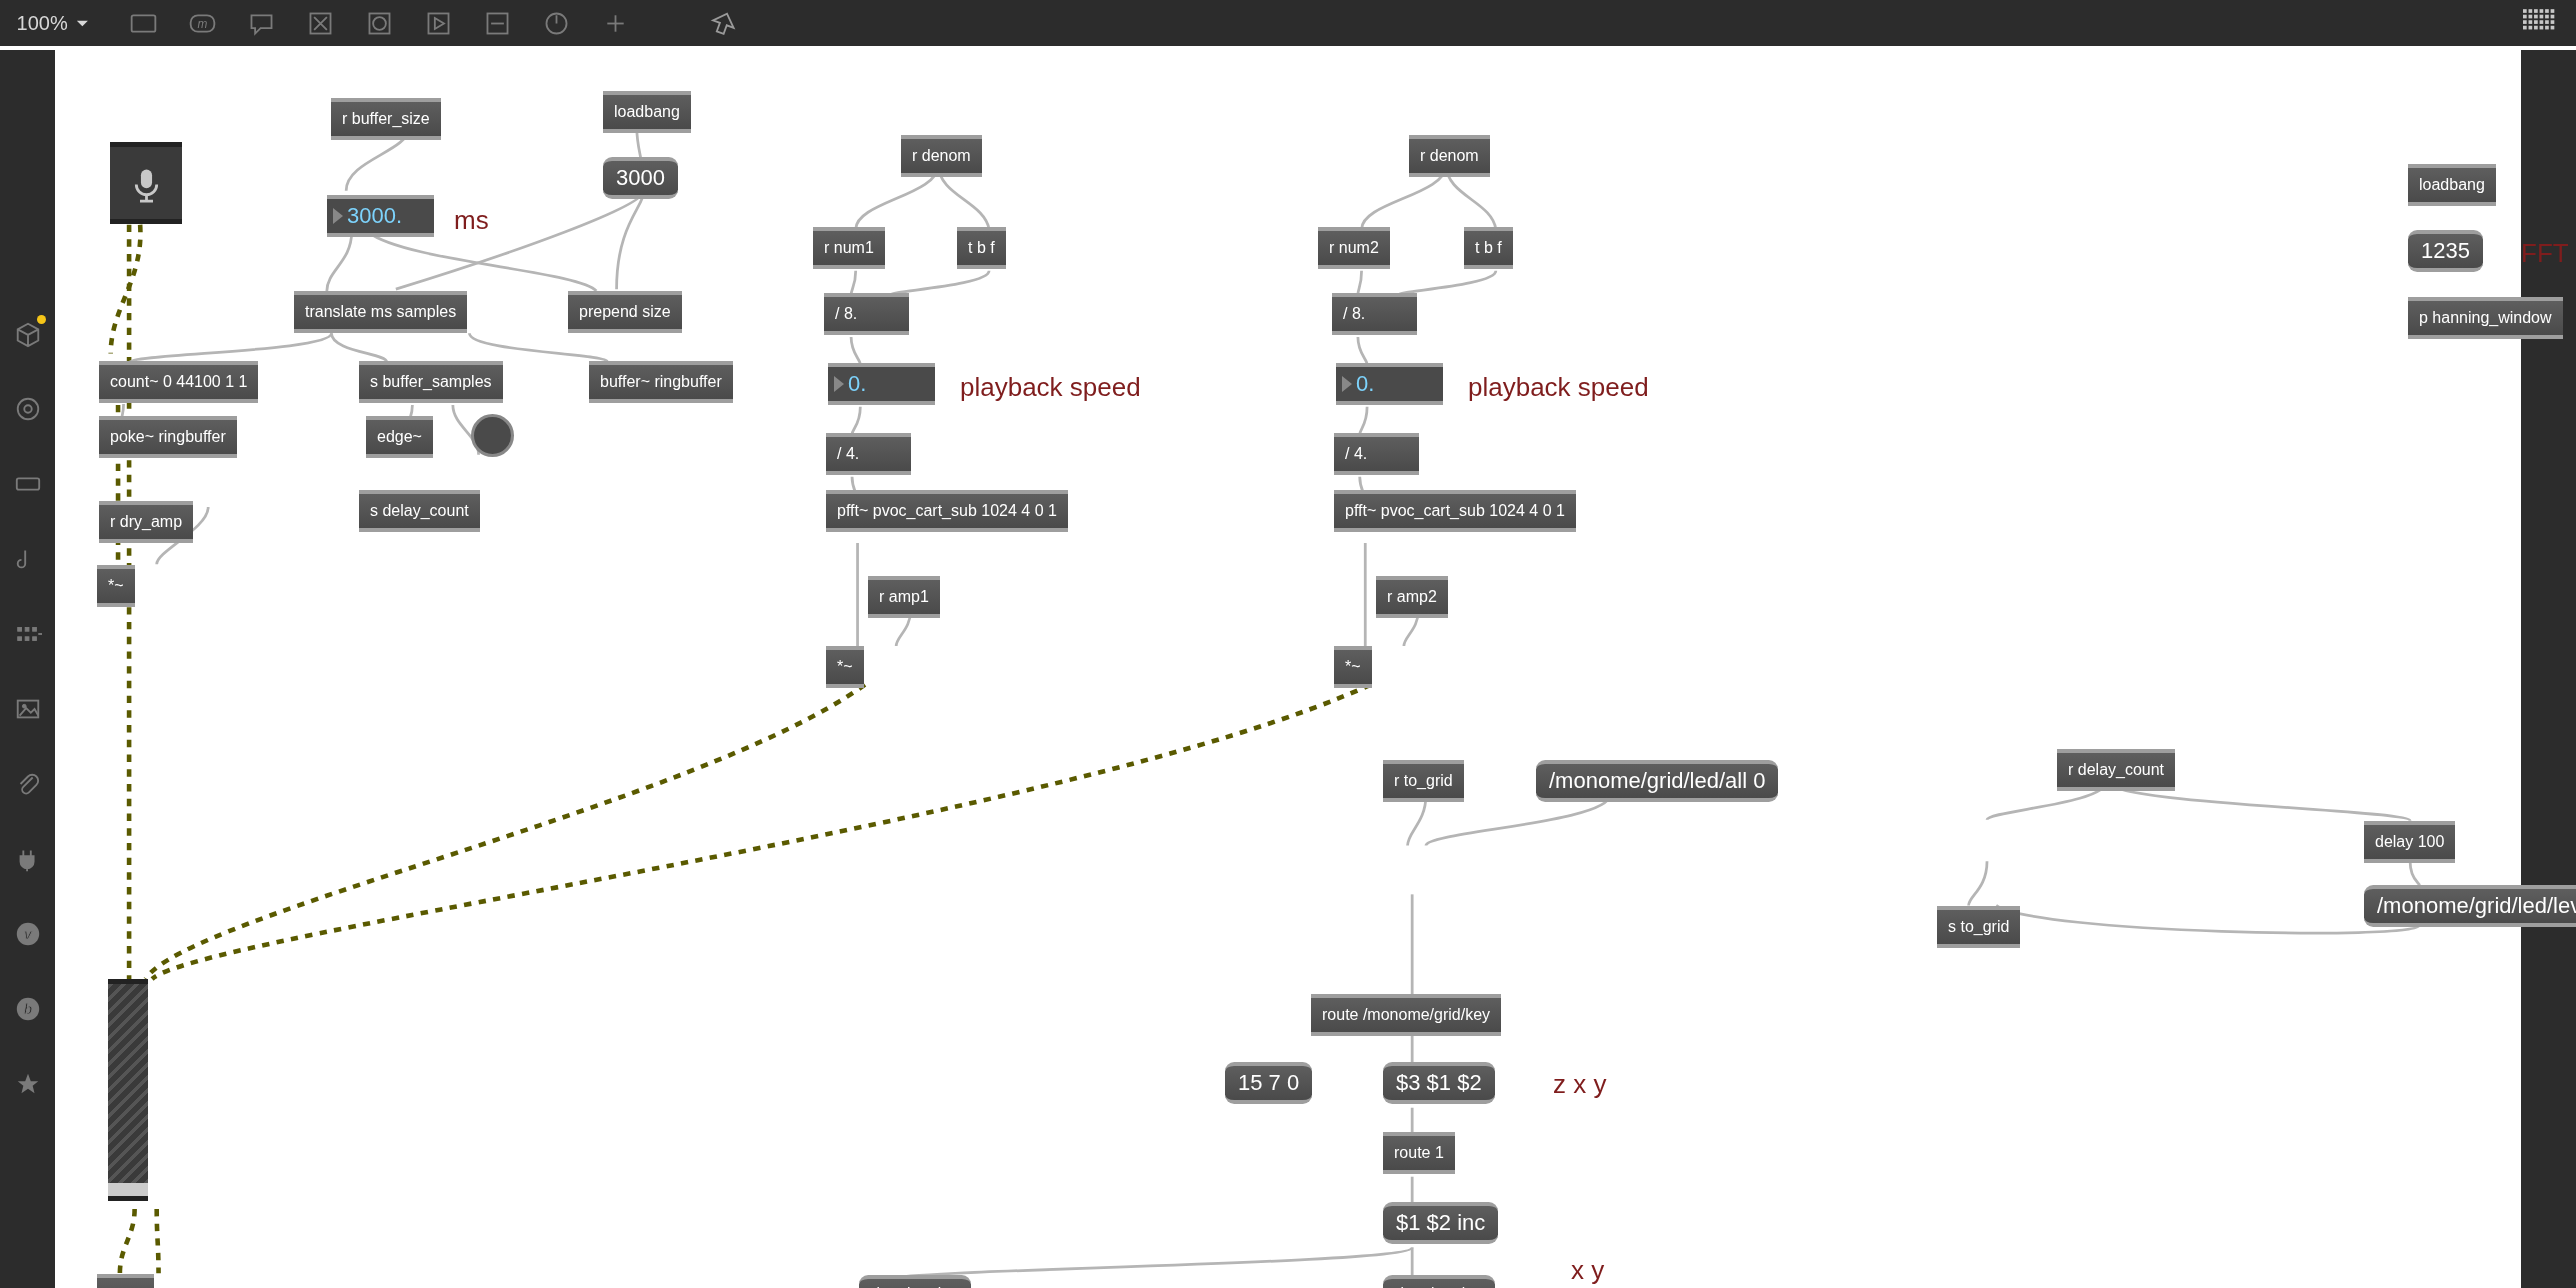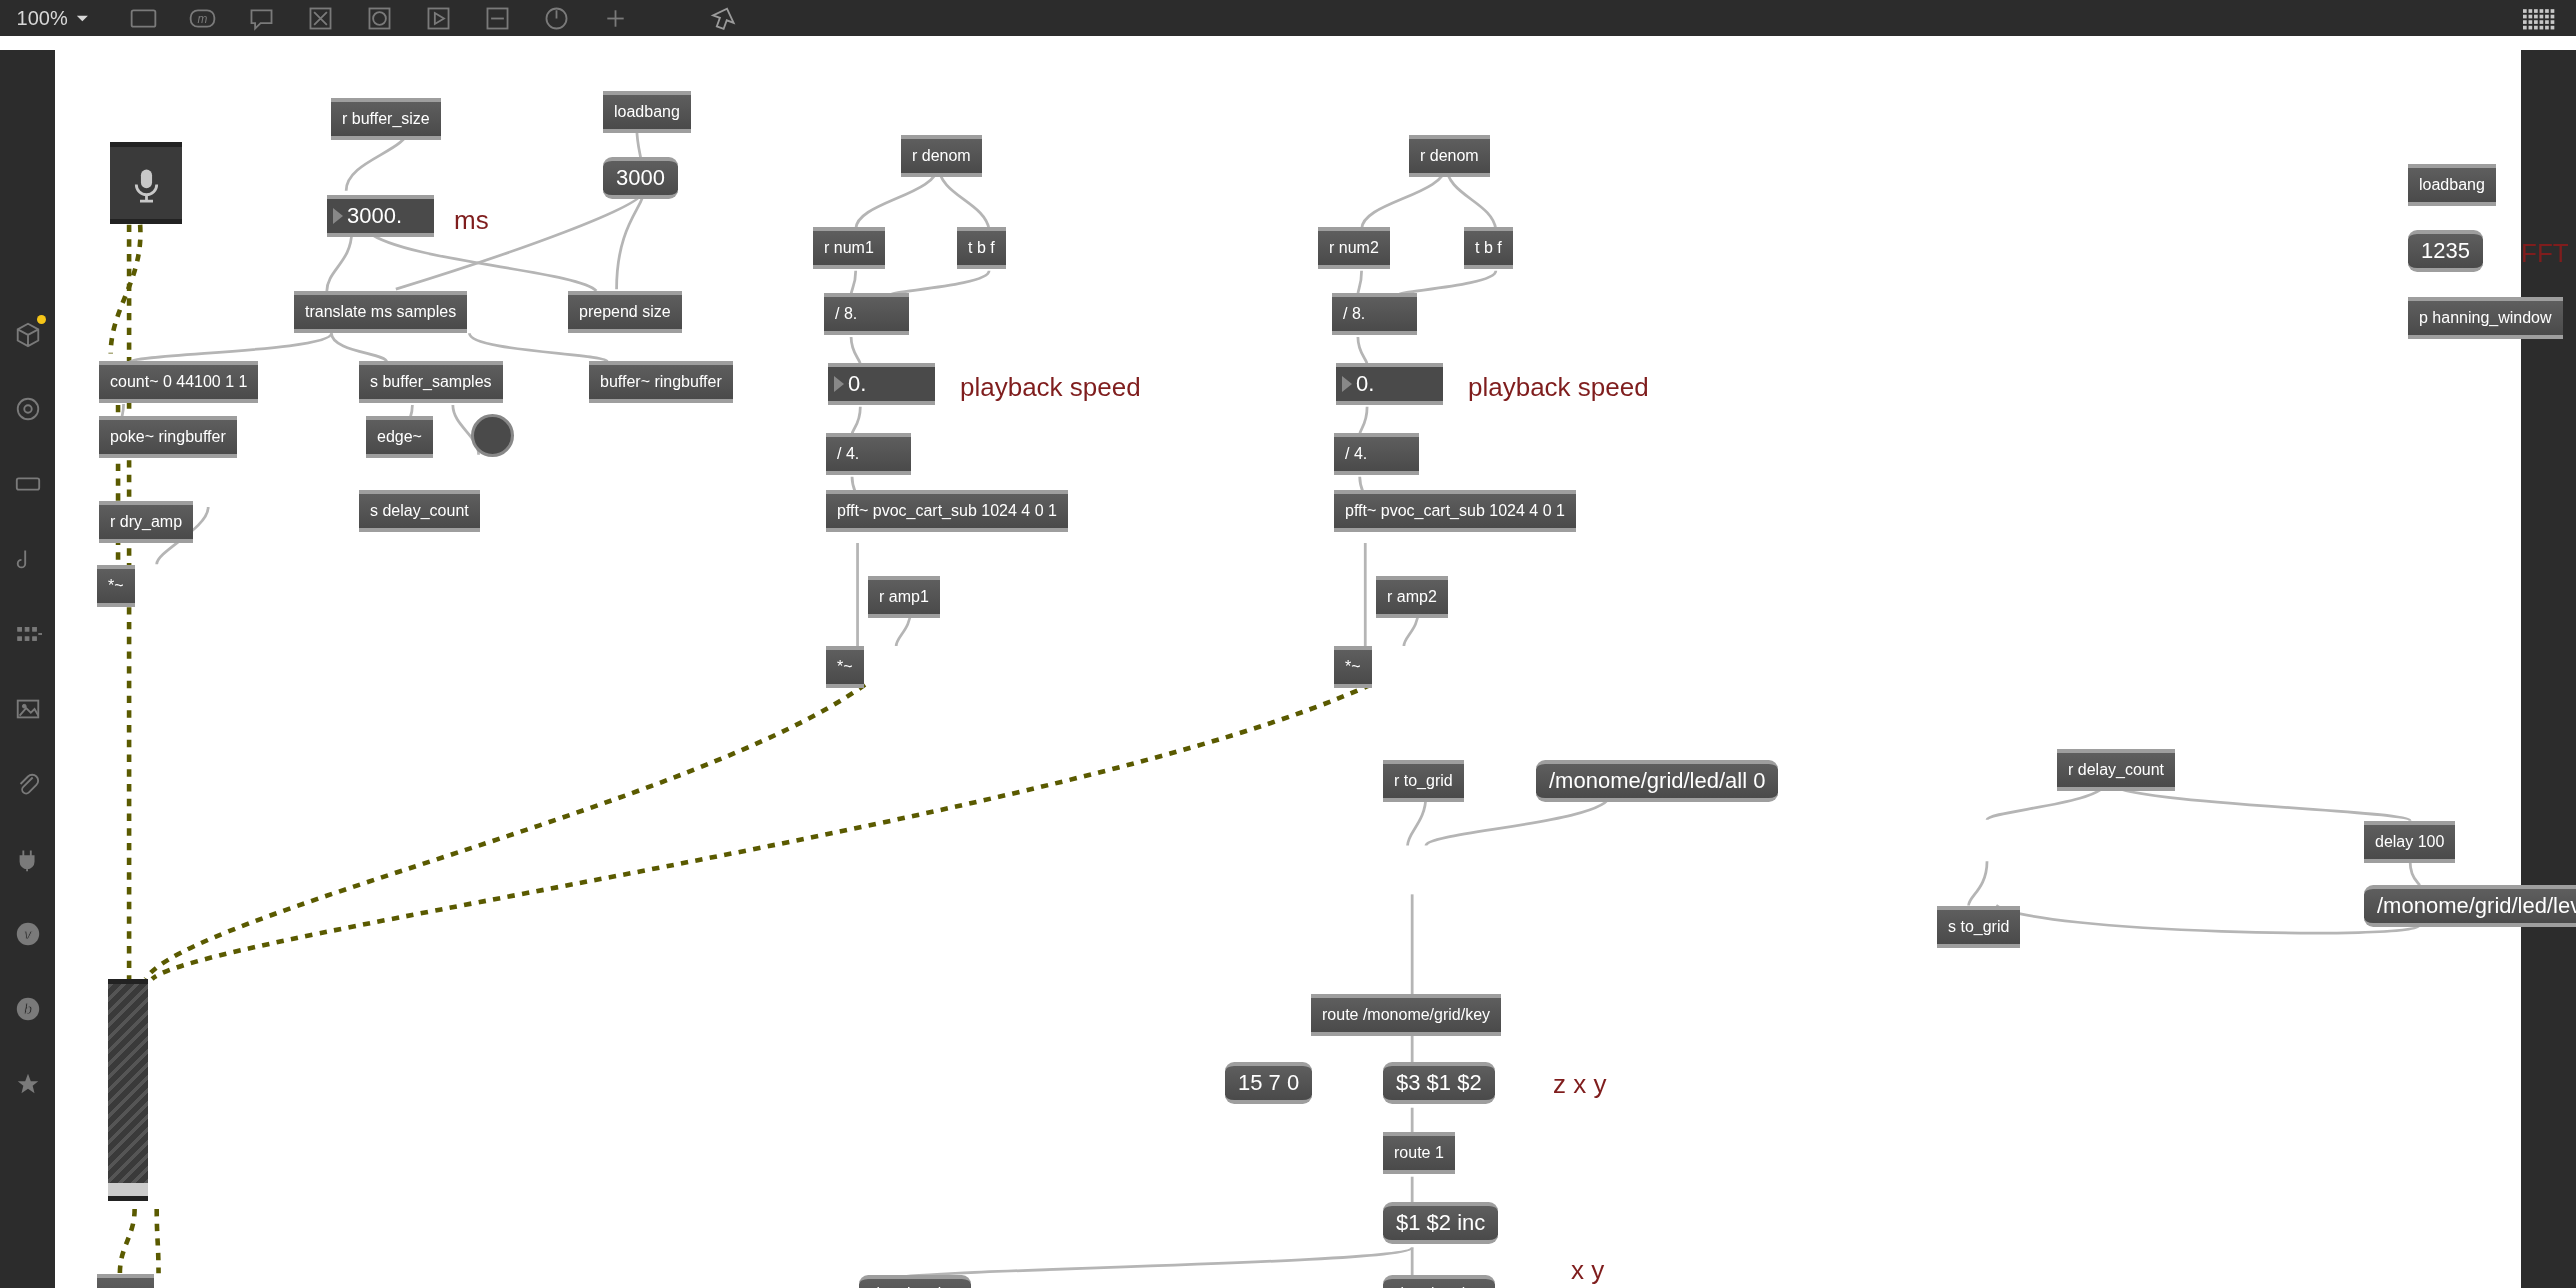--- a/index.html
+++ b/index.html
@@ -1,31 +1,31 @@
 <!DOCTYPE html>
 <html style="font-size:14.7px"><head>
 <meta charset="utf-8">
 <style>
 html,body{margin:0;padding:0;width:2576px;height:1288px;background:#fff;font-family:Arial,Helvetica,sans-serif;overflow:hidden}
-.topbar{position:absolute;top:0;left:0;right:0;height:36px;background:#2c2c2c;display:flex;align-items:center;padding-left:16.6px;gap:22px}
+.topbar{position:absolute;top:0;left:0;right:0;height:46px;background:#2c2c2c;display:flex;align-items:center;padding-left:16.6px;gap:22px}
 .zoom{color:#d8d8d8;font-size:20px;display:flex;align-items:center;gap:7.4px;padding-right:13px}
 .zoom svg{fill:#d8d8d8}
 .tool{width:37px;height:37px;display:flex;align-items:center;justify-content:center;border-radius:2.8px}
 .tool svg{width:31px;height:31px;stroke:#7a7a7a;fill:none;stroke-width:2}
 .tool.live svg{stroke:#9a9a9a}
 .topright{position:absolute;right:18.4px;top:9.2px}
 .topright svg{fill:#d8d8d8}
 .sidebar{position:absolute;left:0;top:50px;bottom:0;width:55px;background:#2c2c2c;display:flex;flex-direction:column;align-items:center;padding-top:267px;gap:42px}
 .sidebar .sb{width:33px;height:33px;display:flex;align-items:center;justify-content:center;position:relative}
 .sb svg{width:28px;height:28px;fill:#7a7a7a;stroke:#7a7a7a}
 .canvas{position:absolute;left:55px;top:50px;right:55px;bottom:0;background:#fff}
 .rgutter{position:absolute;right:0;top:50px;bottom:0;width:55px;background:#2c2c2c}
 .obj{position:absolute;background:linear-gradient(#5e5e5e,#4a4a4a);color:#fff;font-size:16px;font-family:Arial;padding:4.6px 11px 5.5px 11px;border-top:4.6px solid #9e9e9e;border-bottom:4.6px solid #9e9e9e;white-space:nowrap;box-sizing:border-box;line-height:24px}
 .msg{position:absolute;background:linear-gradient(#5e5e5e,#4a4a4a);color:#fff;font-size:22px;padding:4.6px 13px 5.5px 13px;border-radius:9.2px;border-top:4.6px solid #9e9e9e;border-bottom:4.6px solid #9e9e9e;white-space:nowrap;line-height:24px}
-.num{position:absolute;background:#4a4a4a;color:#ffffff;font-size:22px;padding:4.6px 13px 5.5px 20px;border-top:4.6px solid #9e9e9e;border-bottom:4.6px solid #9e9e9e;white-space:nowrap;line-height:24px;min-width:55px}
+.num{position:absolute;background:#4a4a4a;color:#7dd3fc;font-size:22px;padding:4.6px 13px 5.5px 20px;border-top:4.6px solid #9e9e9e;border-bottom:4.6px solid #9e9e9e;white-space:nowrap;line-height:24px;min-width:55px}
 .num:before{content:"";position:absolute;left:5.5px;top:50%;margin-top:-8.3px;width:0;height:0;border-top:8.3px solid transparent;border-bottom:8.3px solid transparent;border-left:10px solid #888}
 .comment{position:absolute;color:#7f1d1d;font-size:26px;white-space:nowrap}
 .ezadc{position:absolute;width:72px;height:72px;background:#3a3a3a;display:flex;align-items:center;justify-content:center;border-top:5.5px solid #222;border-bottom:5.5px solid #222}
 .ezadc svg{width:39px;height:39px;fill:#c8c8c8}
 .gain{position:absolute;width:40px;height:212px;background:#3a3a3a;border-top:5.5px solid #222;border-bottom:5.5px solid #222;background-image:repeating-linear-gradient(135deg,#555 0,#555 3.7px,#3a3a3a 3.7px,#3a3a3a 9.2px)}
 .gain:after{content:"";position:absolute;bottom:0;left:0;right:0;height:13px;background:#ccc}
 .btn{position:absolute;width:37px;height:37px;border:3.7px solid #888;border-radius:50%;background:#4a4a4a}
 .umenu{position:absolute;background:linear-gradient(#636363,#4a4a4a);color:#b8b8b8;font-size:22px;padding:7.4px 37px 7.4px 16.6px;border-top:4.6px solid #777;border-bottom:4.6px solid #777;border-radius:3.7px;min-width:313px;line-height:24px}
 .umenu:after{content:"";position:absolute;right:14.7px;top:50%;margin-top:-3.7px;width:0;height:0;border-left:9.2px solid transparent;border-right:9.2px solid transparent;border-top:10px solid #aaa}
 svg.wires{position:absolute;inset:0;width:100%;height:100%;pointer-events:none}

